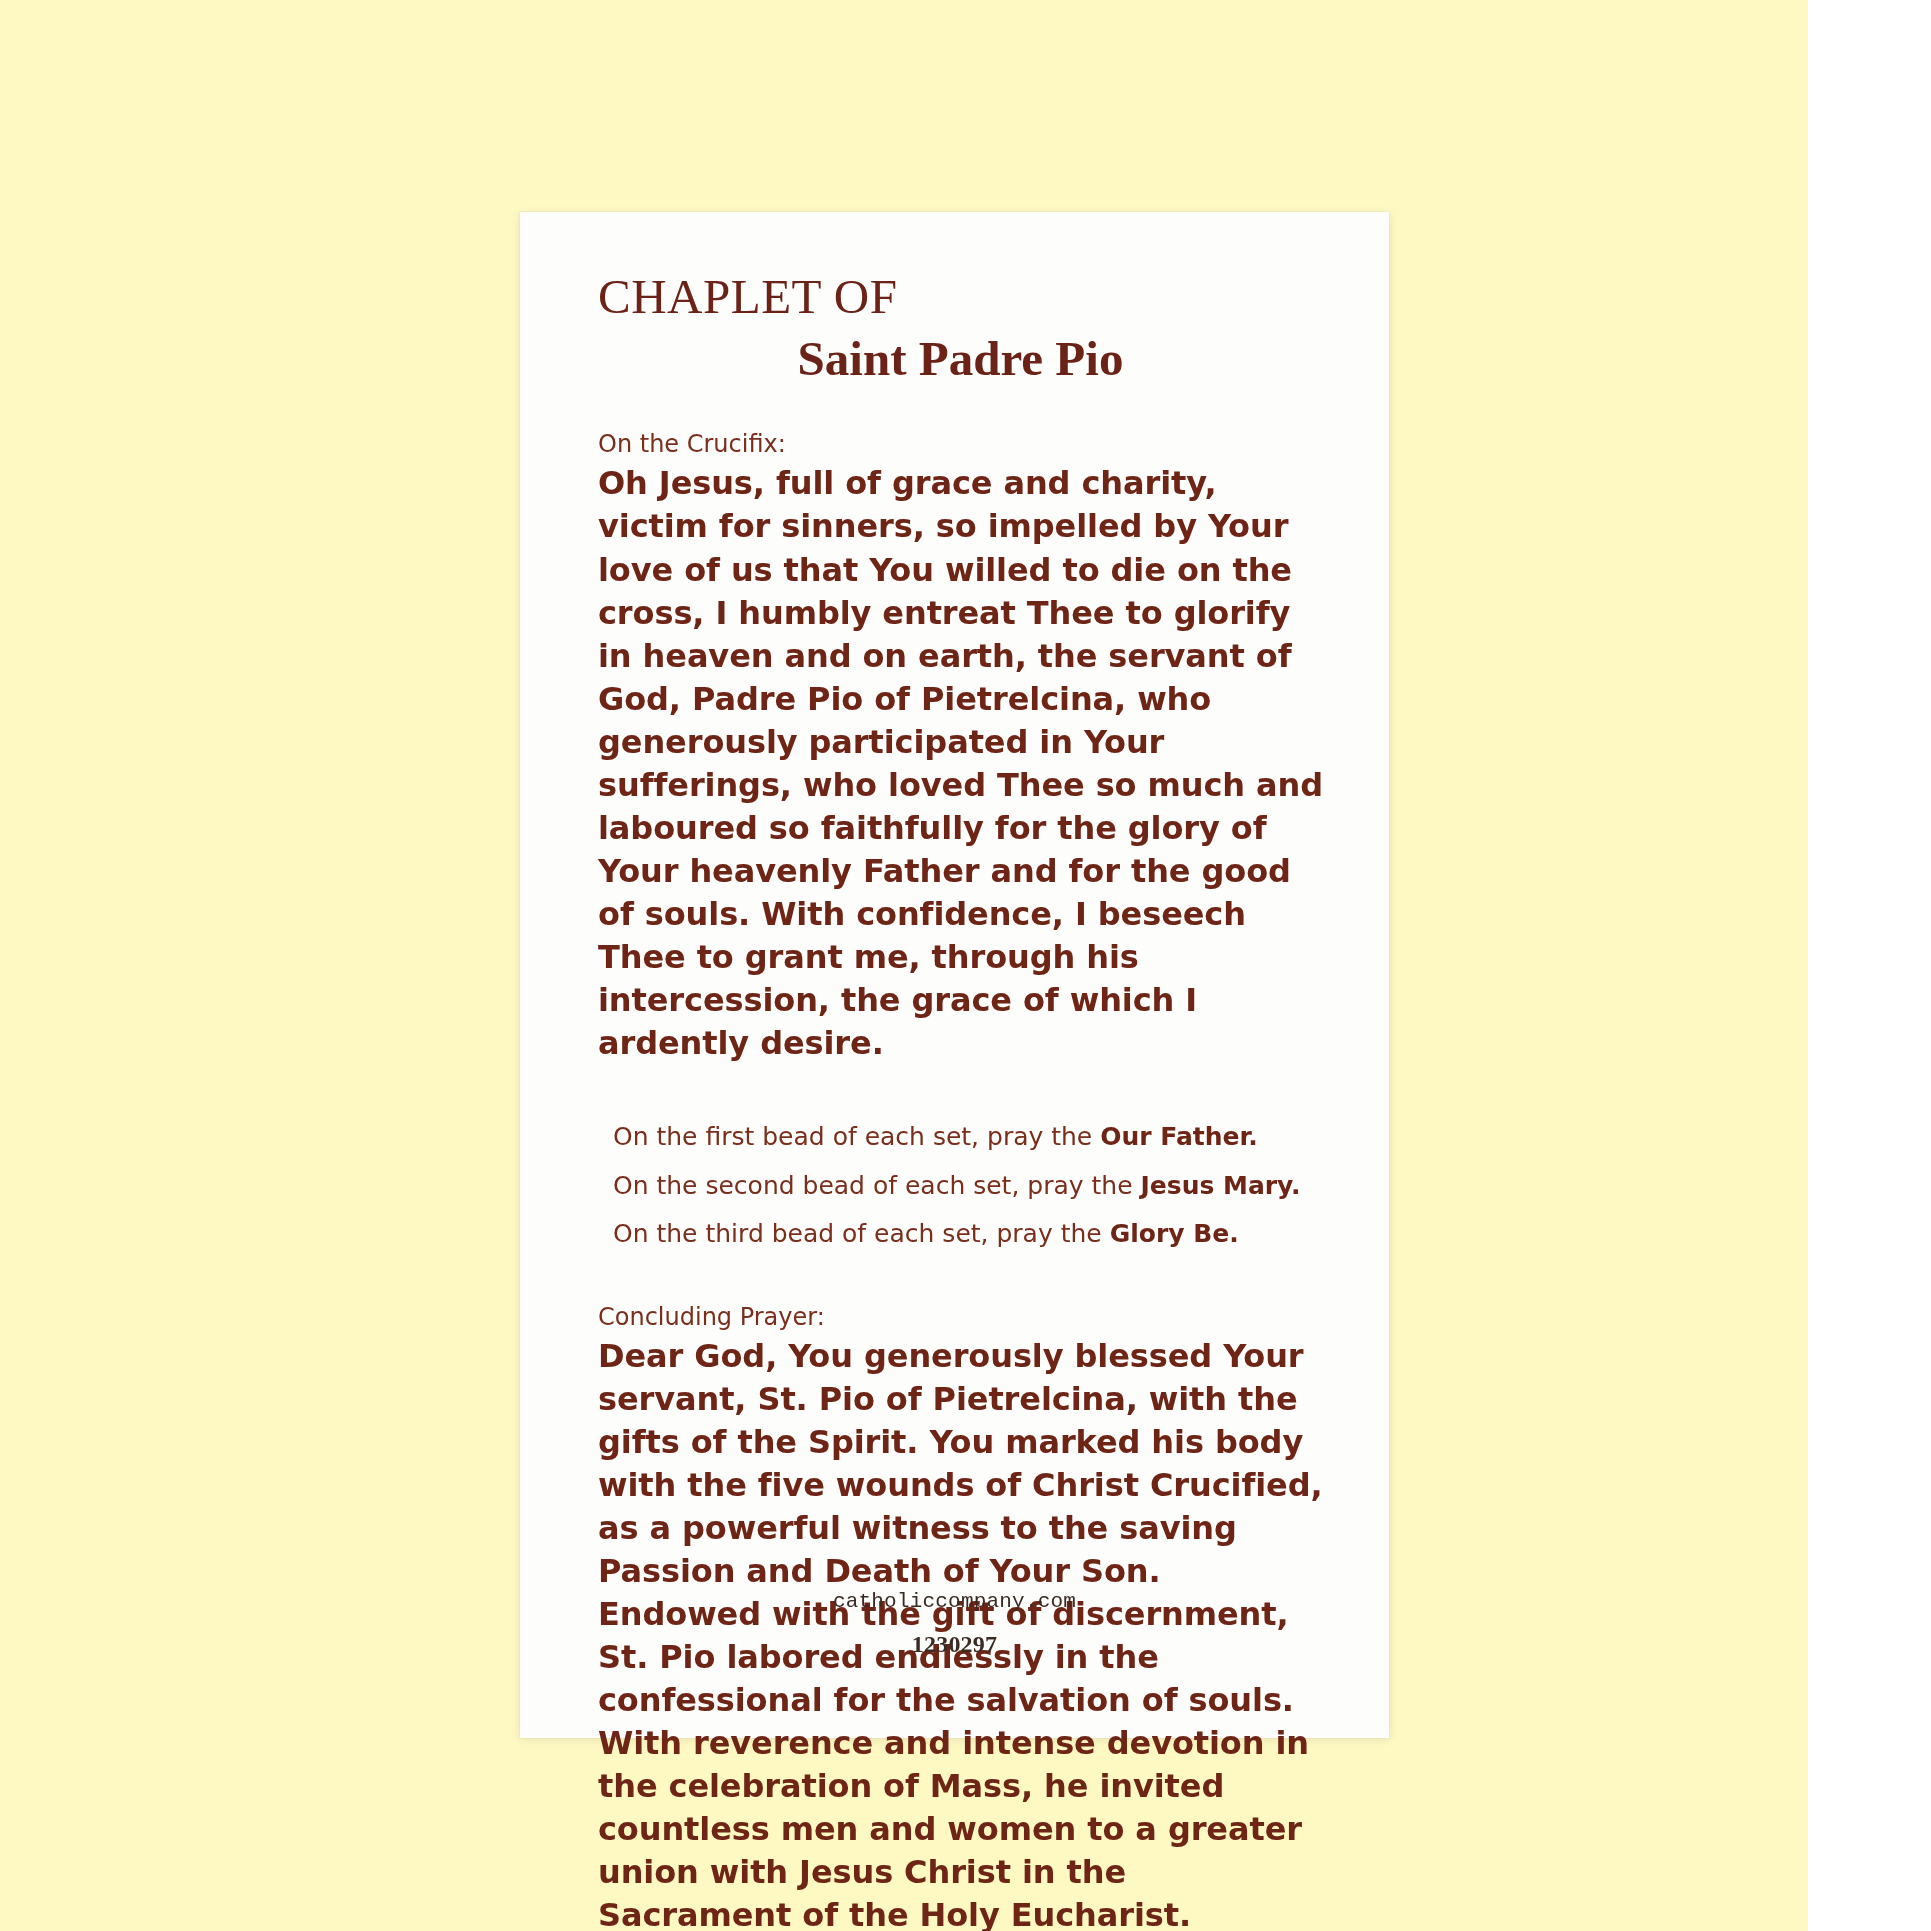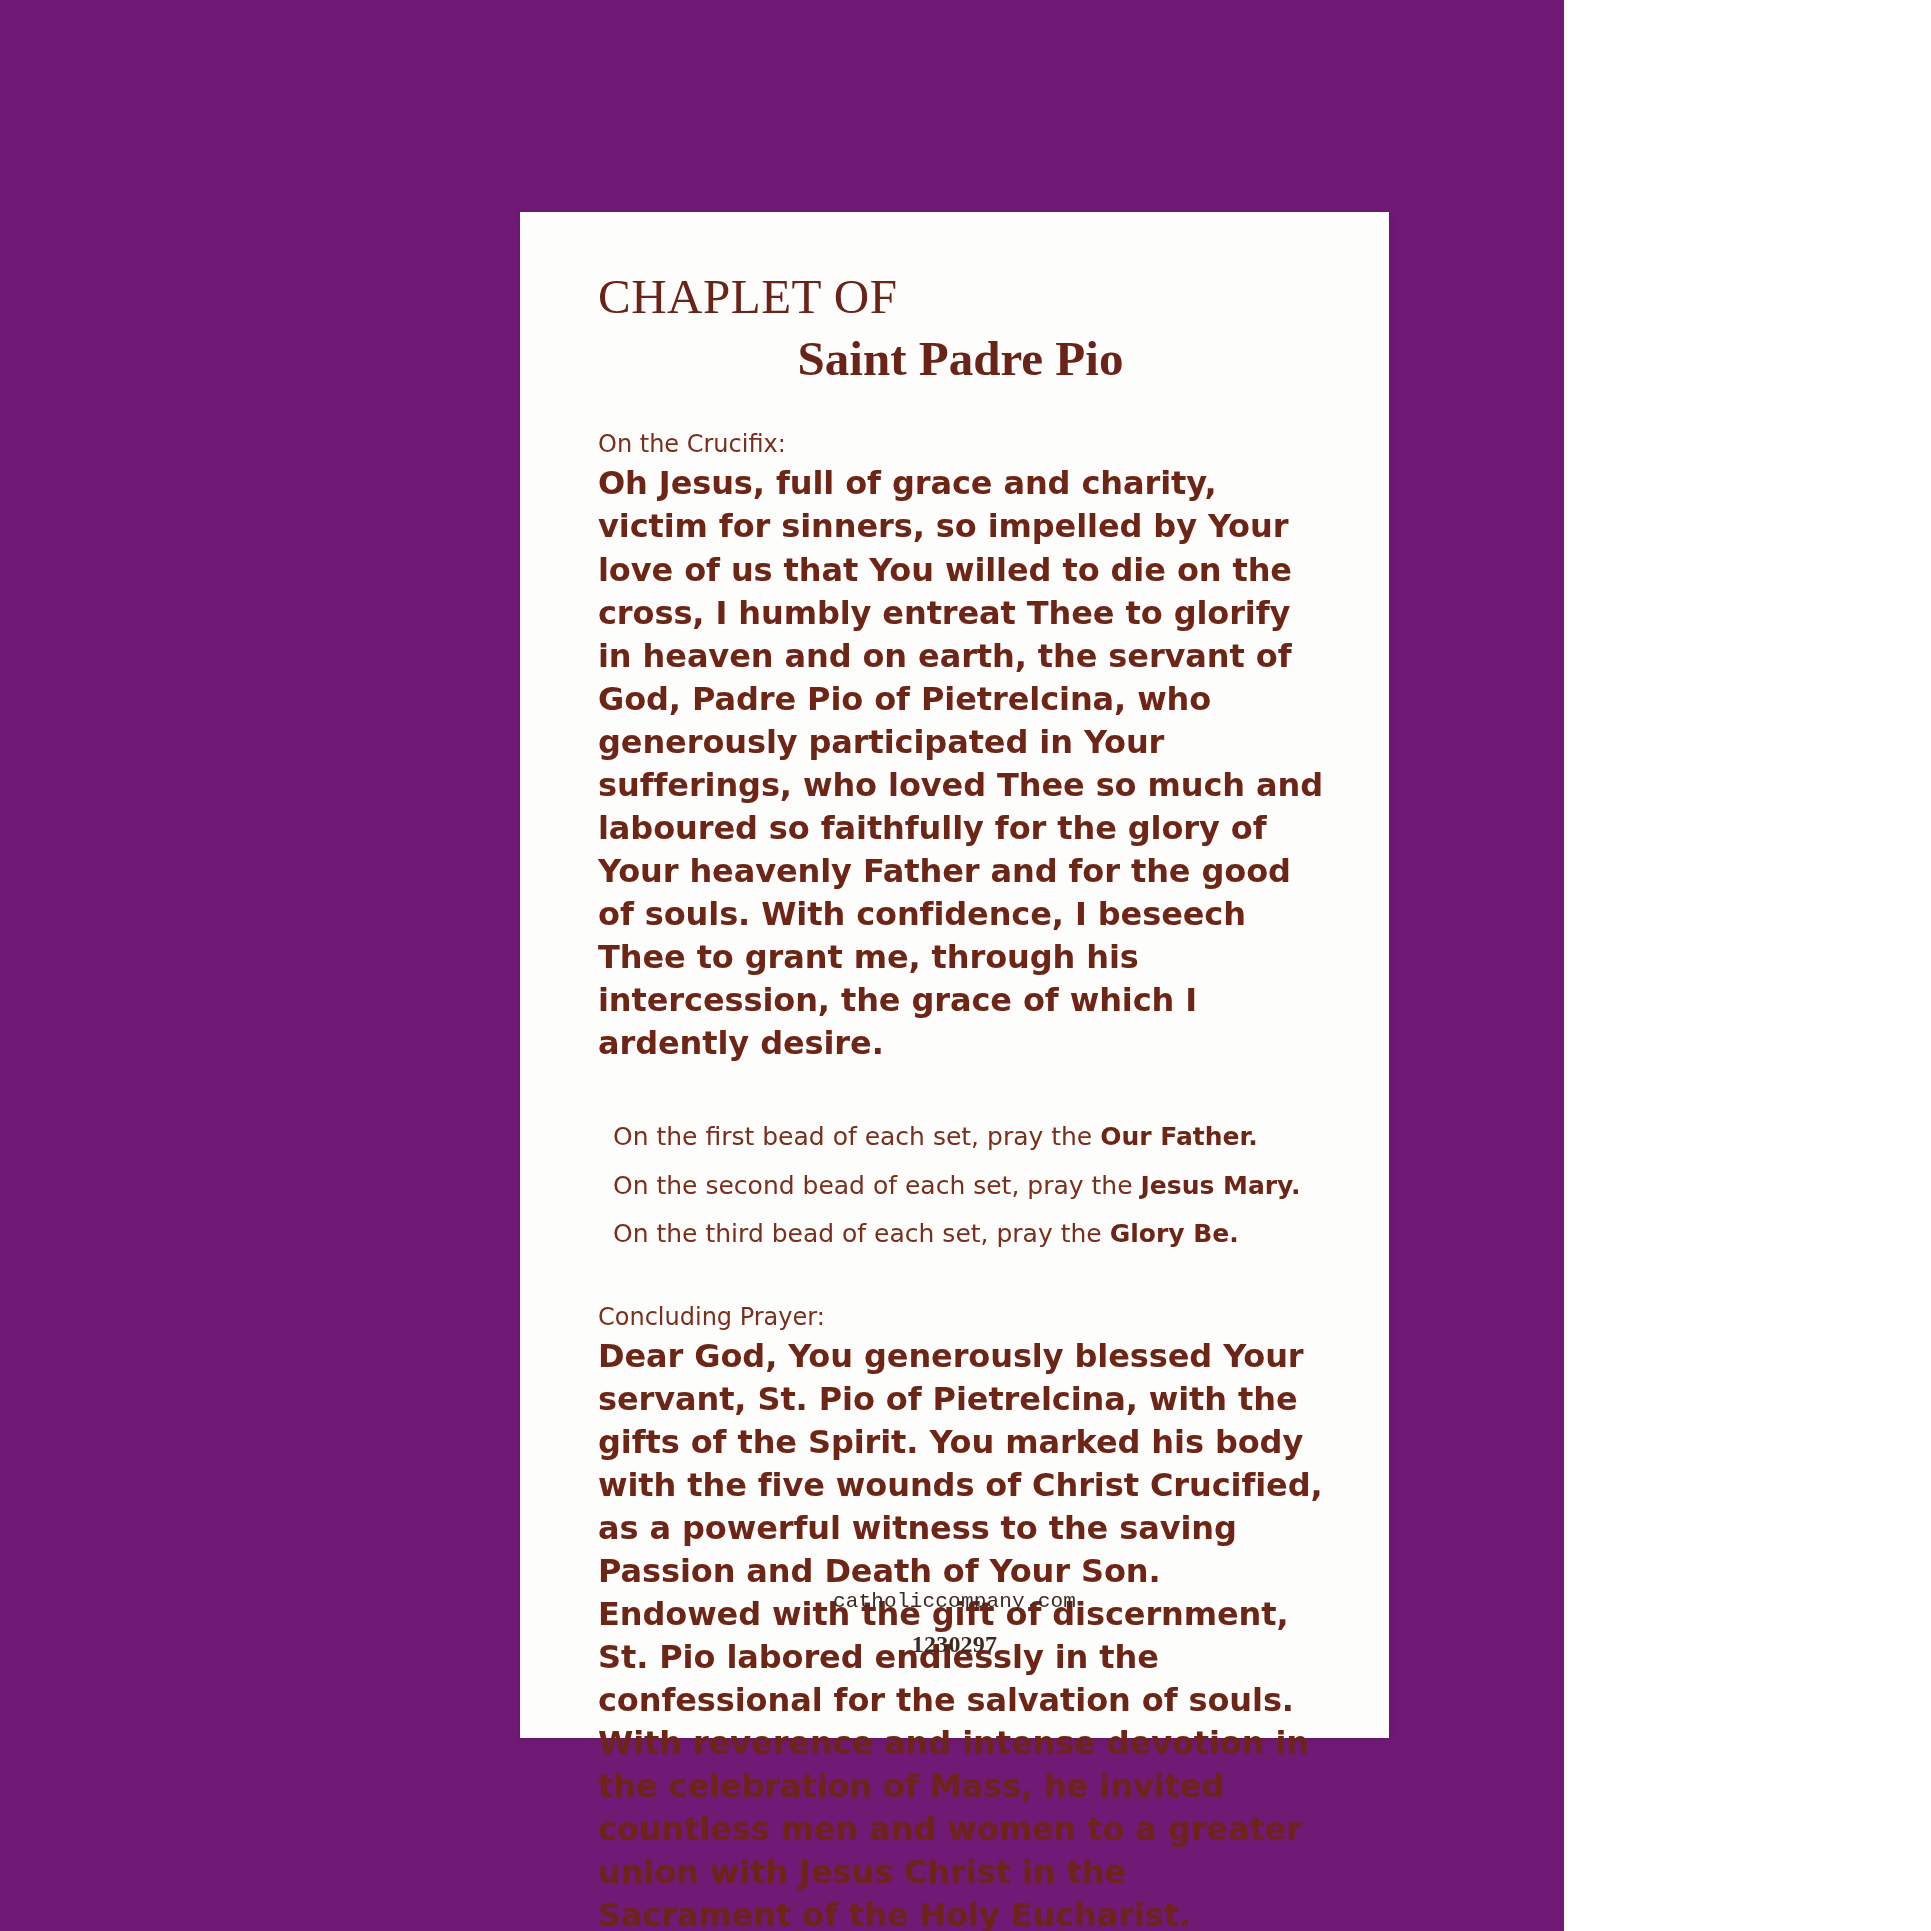--- a/index.html
+++ b/index.html
@@ -11,23 +11,23 @@
     width: 1932px;
     height: 1932px;
     font-family: "DejaVu Sans", sans-serif;
     position: relative;
     overflow: hidden;
   }
   .page {
     position: absolute;
     left: 0;
     top: 0;
-    width: 1564px;
+    width: 1808px;
     height: 1932px;
-    background: #701a75;
+    background: #fef9c3;
   }
   .card {
     position: absolute;
     left: 520px;
     top: 212px;
     width: 869px;
     height: 1526px;
     background: #fdfdfb;
     box-shadow: 0 1.9px 9.5px rgba(0,0,0,0.10), 0 0 0.9px rgba(0,0,0,0.18);
   }

